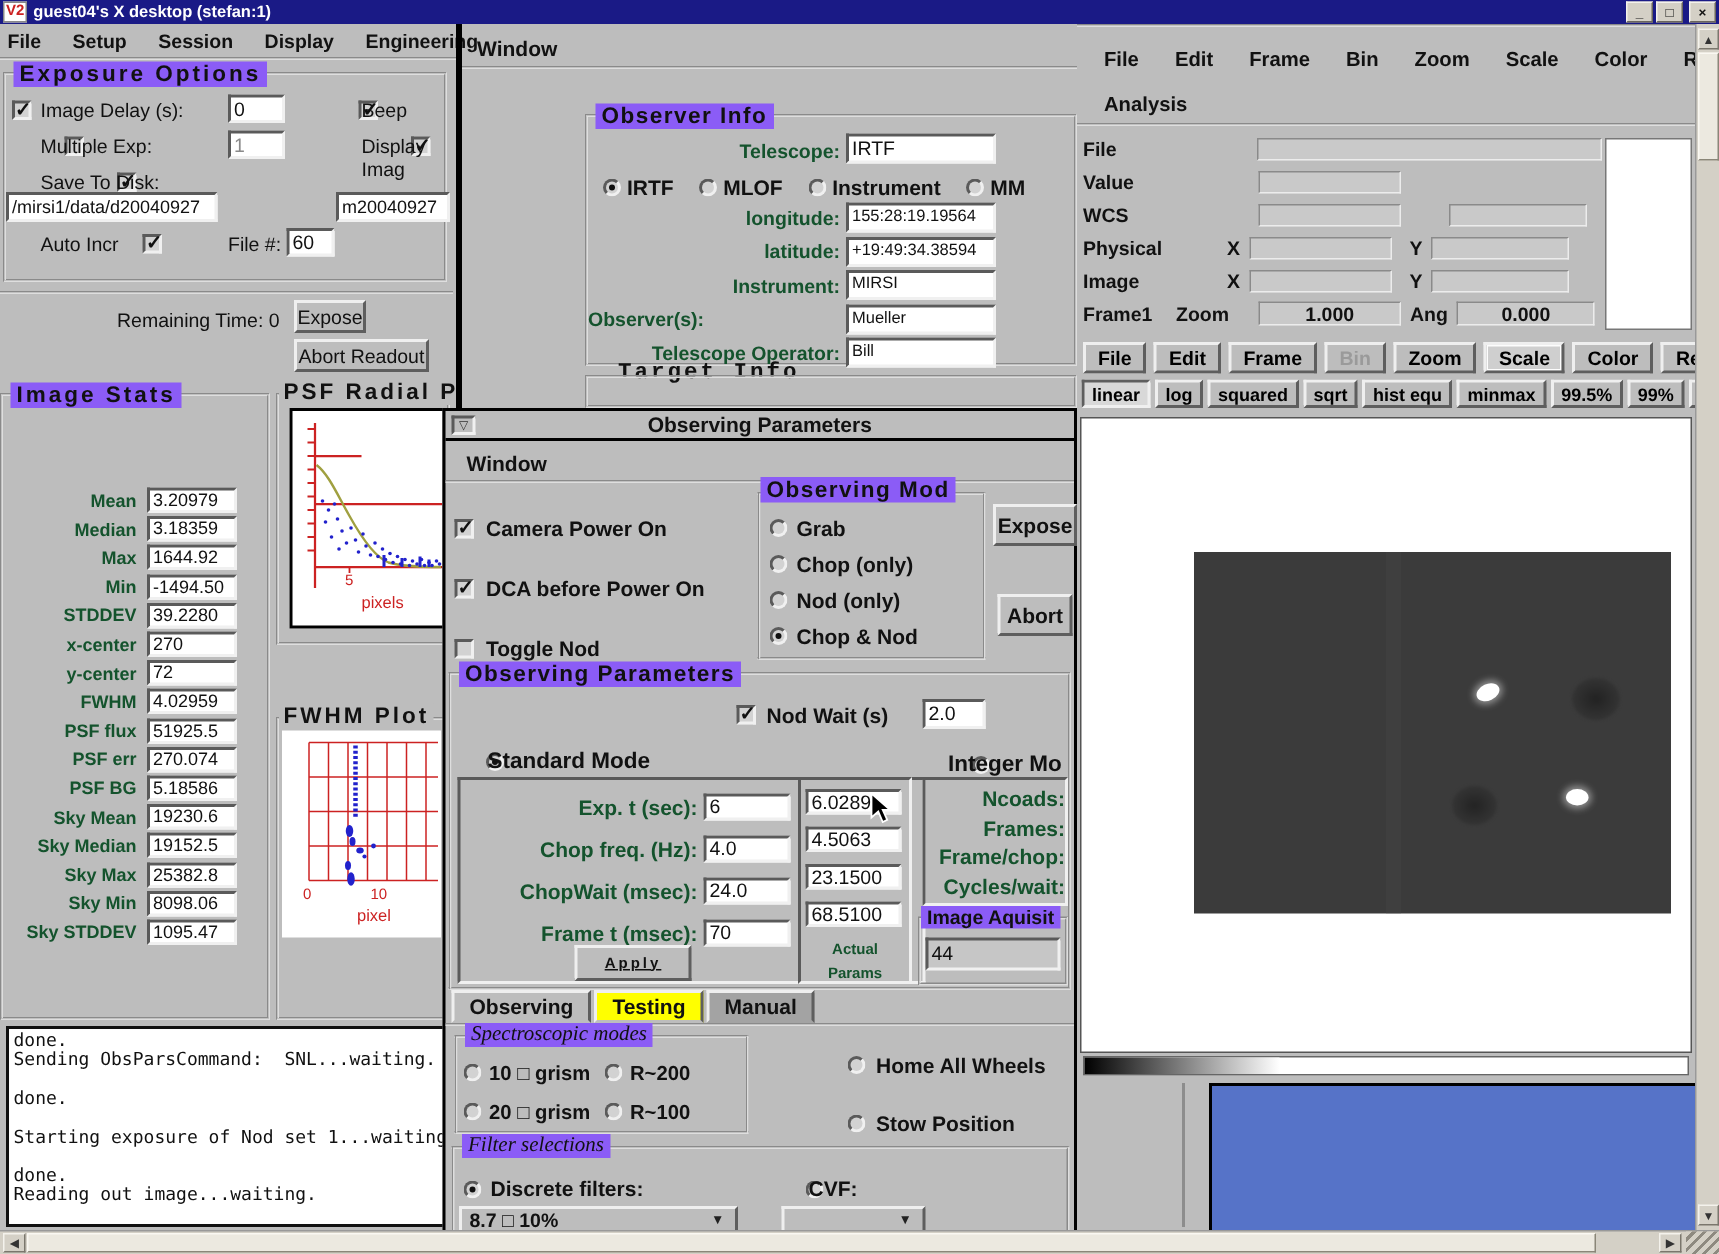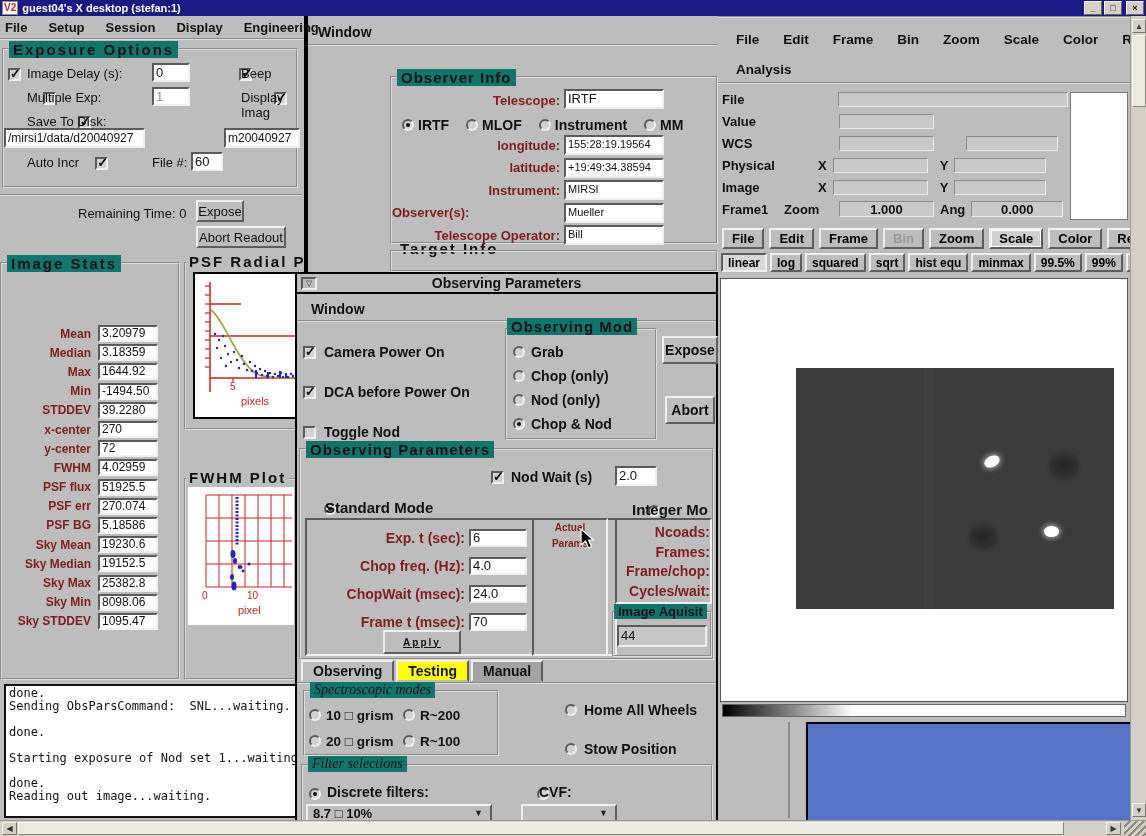--- a/index.html
+++ b/index.html
@@ -1,28 +1,28 @@
 <!DOCTYPE html>
 <html><head>
 <meta charset="utf-8">
 <style>
   * { box-sizing: border-box; margin: 0; padding: 0; }
   html,body { width:1146px; height:836px; }
   body { position:relative; background:#bdbdbd; font-family:"Liberation Sans",sans-serif; overflow:hidden; color:#111; }
   .abs { position:absolute; }
   .b { font-weight:bold; }
-  .slate { color:#7f1d1d; font-weight:bold; }
+  .slate { color:#14532d; font-weight:bold; }
   .hdr { font-weight:bold; font-size:15px; letter-spacing:2px; white-space:nowrap; }
   .hdr2 { font-weight:bold; font-size:15px; letter-spacing:1px; white-space:nowrap; }
   .field { background:#fff; border:2px solid; border-color:#5a5a5a #f0f0f0 #f0f0f0 #5a5a5a; font-size:13px; padding:0 2px; overflow:hidden; white-space:nowrap; line-height:15px; }
   .field.gray { color:#8a8a8a; }
   .flatfield { background:#c9c9c9; border:1px solid; border-color:#8a8a8a #ececec #ececec #8a8a8a; overflow:hidden; }
   .btn { background:#bdbdbd; border:2px solid; border-color:#efefef #5e5e5e #5e5e5e #efefef; font-weight:bold; text-align:center; font-size:13px; display:flex; align-items:center; justify-content:center; cursor:default; white-space:nowrap; }
   .group { border:2px groove #dedede; }
-  .ghead { position:absolute; top:-9px; left:5px; background:#0f766e; padding:0 4px; }
+  .ghead { position:absolute; top:-9px; left:5px; background:#8b5cf6; padding:0 4px; }
   .sunken { border:2px solid; border-color:#5a5a5a #f0f0f0 #f0f0f0 #5a5a5a; }
   .cb { width:13px; height:13px; border:2px solid; border-color:#5a5a5a #f0f0f0 #f0f0f0 #5a5a5a; background:#d2d2d2; display:inline-block; position:relative; flex:none; }
   .cb.checked::after { content:"✓"; position:absolute; left:0px; top:-4px; font-size:13px; font-weight:bold; color:#101010; }
   .radio { width:12px; height:12px; border:2px solid; border-color:#5a5a5a #f0f0f0 #f0f0f0 #5a5a5a; border-radius:50%; background:#d2d2d2; display:inline-block; position:relative; flex:none; }
   .radio.on::after { content:""; position:absolute; left:2px; top:2px; width:4px; height:4px; border-radius:50%; background:#101010; }
   .row { display:flex; align-items:center; gap:6px; }
   .menu-item { font-weight:bold; font-size:13px; white-space:nowrap; }
   .istat-row { display:flex; align-items:center; height:19.2px; }
   .istat-label { width:96px; text-align:right; padding-right:7px; font-size:12px; }
   .istat-field { width:60px; height:17px; font-size:12px; line-height:13px; }
@@ -352,21 +352,21 @@
         <span class="slate" style="width:168px;text-align:left;font-size:13px;">Observer(s):</span>
         <span class="field" style="width:100px;height:20px;margin-left:4px;font-size:11px;line-height:15px;">Mueller</span>
       </div>
 
       <div style="display:flex;align-items:center;height:22.5px;">
         <span class="slate" style="width:168px;text-align:right;font-size:13px;">Telescope Operator:</span>
         <span class="field" style="width:100px;height:20px;margin-left:4px;font-size:11px;line-height:15px;">Bill</span>
       </div>
     </div>
 </div>
-<span class="abs hdr" style="left:400px;top:240px;">Target Info</span>
+<span class="abs hdr" style="left:412px;top:240px;font-family:Liberation Mono, monospace;">Target Info</span>
 <div class="abs group" style="left:390px;top:250px;width:328px;height:22px;"></div>
 
 <div class="abs" style="left:295px;top:272px;width:423px;height:548px;background:#bdbdbd;border:2px solid #000;border-bottom:none;">
 
   <div style="height:20px;border-bottom:2px solid #000;display:flex;align-items:center;">
     <span class="abs sunken" style="left:4px;top:3px;width:16px;height:13px;background:#bdbdbd;display:flex;align-items:center;justify-content:center;font-size:8px;color:#333;">▽</span>
     <span class="b" style="margin:0 auto;font-size:14px;">Observing Parameters</span>
   </div>
   <span class="abs b" style="left:14px;top:27px;font-size:14px;">Window</span>
   <div class="abs" style="left:0;top:46px;width:419px;border-top:2px groove #dedede;"></div>
@@ -450,20 +450,30 @@
           <div style="display:flex;align-items:center;height:28px;">
             <span class="slate" style="width:158px;text-align:right;font-size:14px;">Frame t (msec):</span>
             <span class="field" style="width:58px;height:18px;margin-left:4px;line-height:14px;">70</span>
           </div>
         </div>
       <div class="abs btn" style="left:76px;top:110px;width:78px;height:24px;font-size:10px;letter-spacing:2px;text-decoration:underline;">Apply</div>
     </div>
 
     
     <div class="abs sunken" style="left:231px;top:68px;width:76px;height:138px;">
+      <div style="padding:6px 0 0 3px;">
+
+          <div class="field" style="width:64px;height:17px;margin-bottom:8px;line-height:13px;">6.0289</div>
+
+          <div class="field" style="width:64px;height:17px;margin-bottom:8px;line-height:13px;">4.5063</div>
+
+          <div class="field" style="width:64px;height:17px;margin-bottom:8px;line-height:13px;">23.1500</div>
+
+          <div class="field" style="width:64px;height:17px;margin-bottom:8px;line-height:13px;">68.5100</div>
+        </div>
       <div class="slate" style="text-align:center;font-size:10px;line-height:16px;">
         <div>Actual</div>
         <div>Params</div>
       </div>
     </div>
 
     
     <div class="abs sunken" style="left:314px;top:68px;width:97px;height:86px;padding-top:4px;">
 
         <div class="slate" style="text-align:right;font-size:14px;height:19.5px;white-space:nowrap;">Ncoads:</div>

